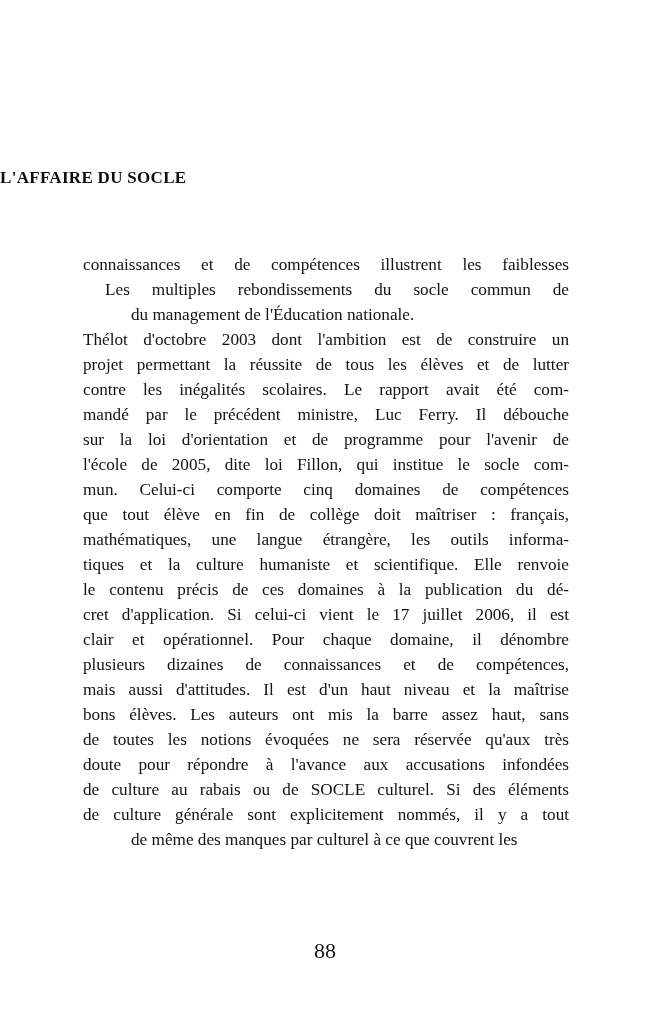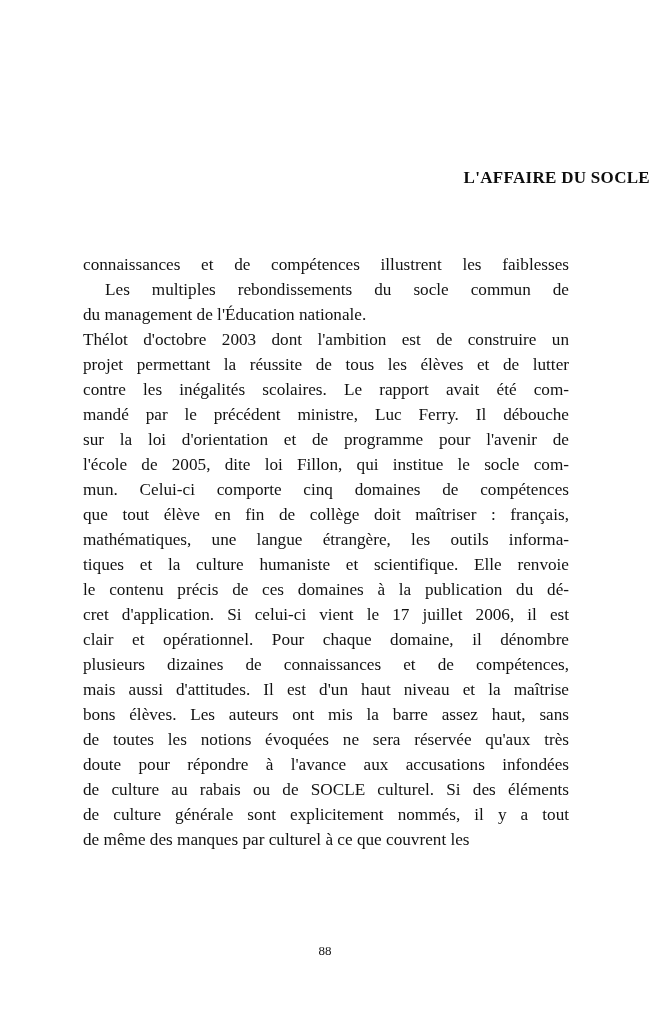--- a/index.html
+++ b/index.html
@@ -19,21 +19,21 @@
     color: #111111;
     -webkit-font-smoothing: antialiased;
   }
 
   
   .chapter-title {
     position: absolute;
     left: 0;
     right: 0;
     top: 156px;
-    text-align: right;
+    text-align: left;
     font-size: 17px;
     font-weight: bold;
     letter-spacing: 0.3px;
     line-height: 22px;
     color: #0d0d0d;
   }
 
   
   .textblock {
     position: absolute;
@@ -54,34 +54,35 @@
     display: block;
     text-align: justify;
     text-align-last: justify;
     white-space: pre-wrap;
     height: 25px;
   }
   
   .line.last {
     text-align: left;
     text-align-last: left;
+    margin-left: 48px;
   }
   
   .line.indent {
     text-indent: 22px;
   }
 
   
   .folio {
     position: absolute;
     left: 0;
     right: 0;
     top: 940px;
     text-align: center;
-    font-size: 13px;
+    font-size: 22px;
     line-height: 22px;
     color: #141414;
   }
 </style>
 </head>
 <body>
 
 <div class="page">
 
   <h1 class="chapter-title">L'AFFAIRE DU SOCLE</h1>

